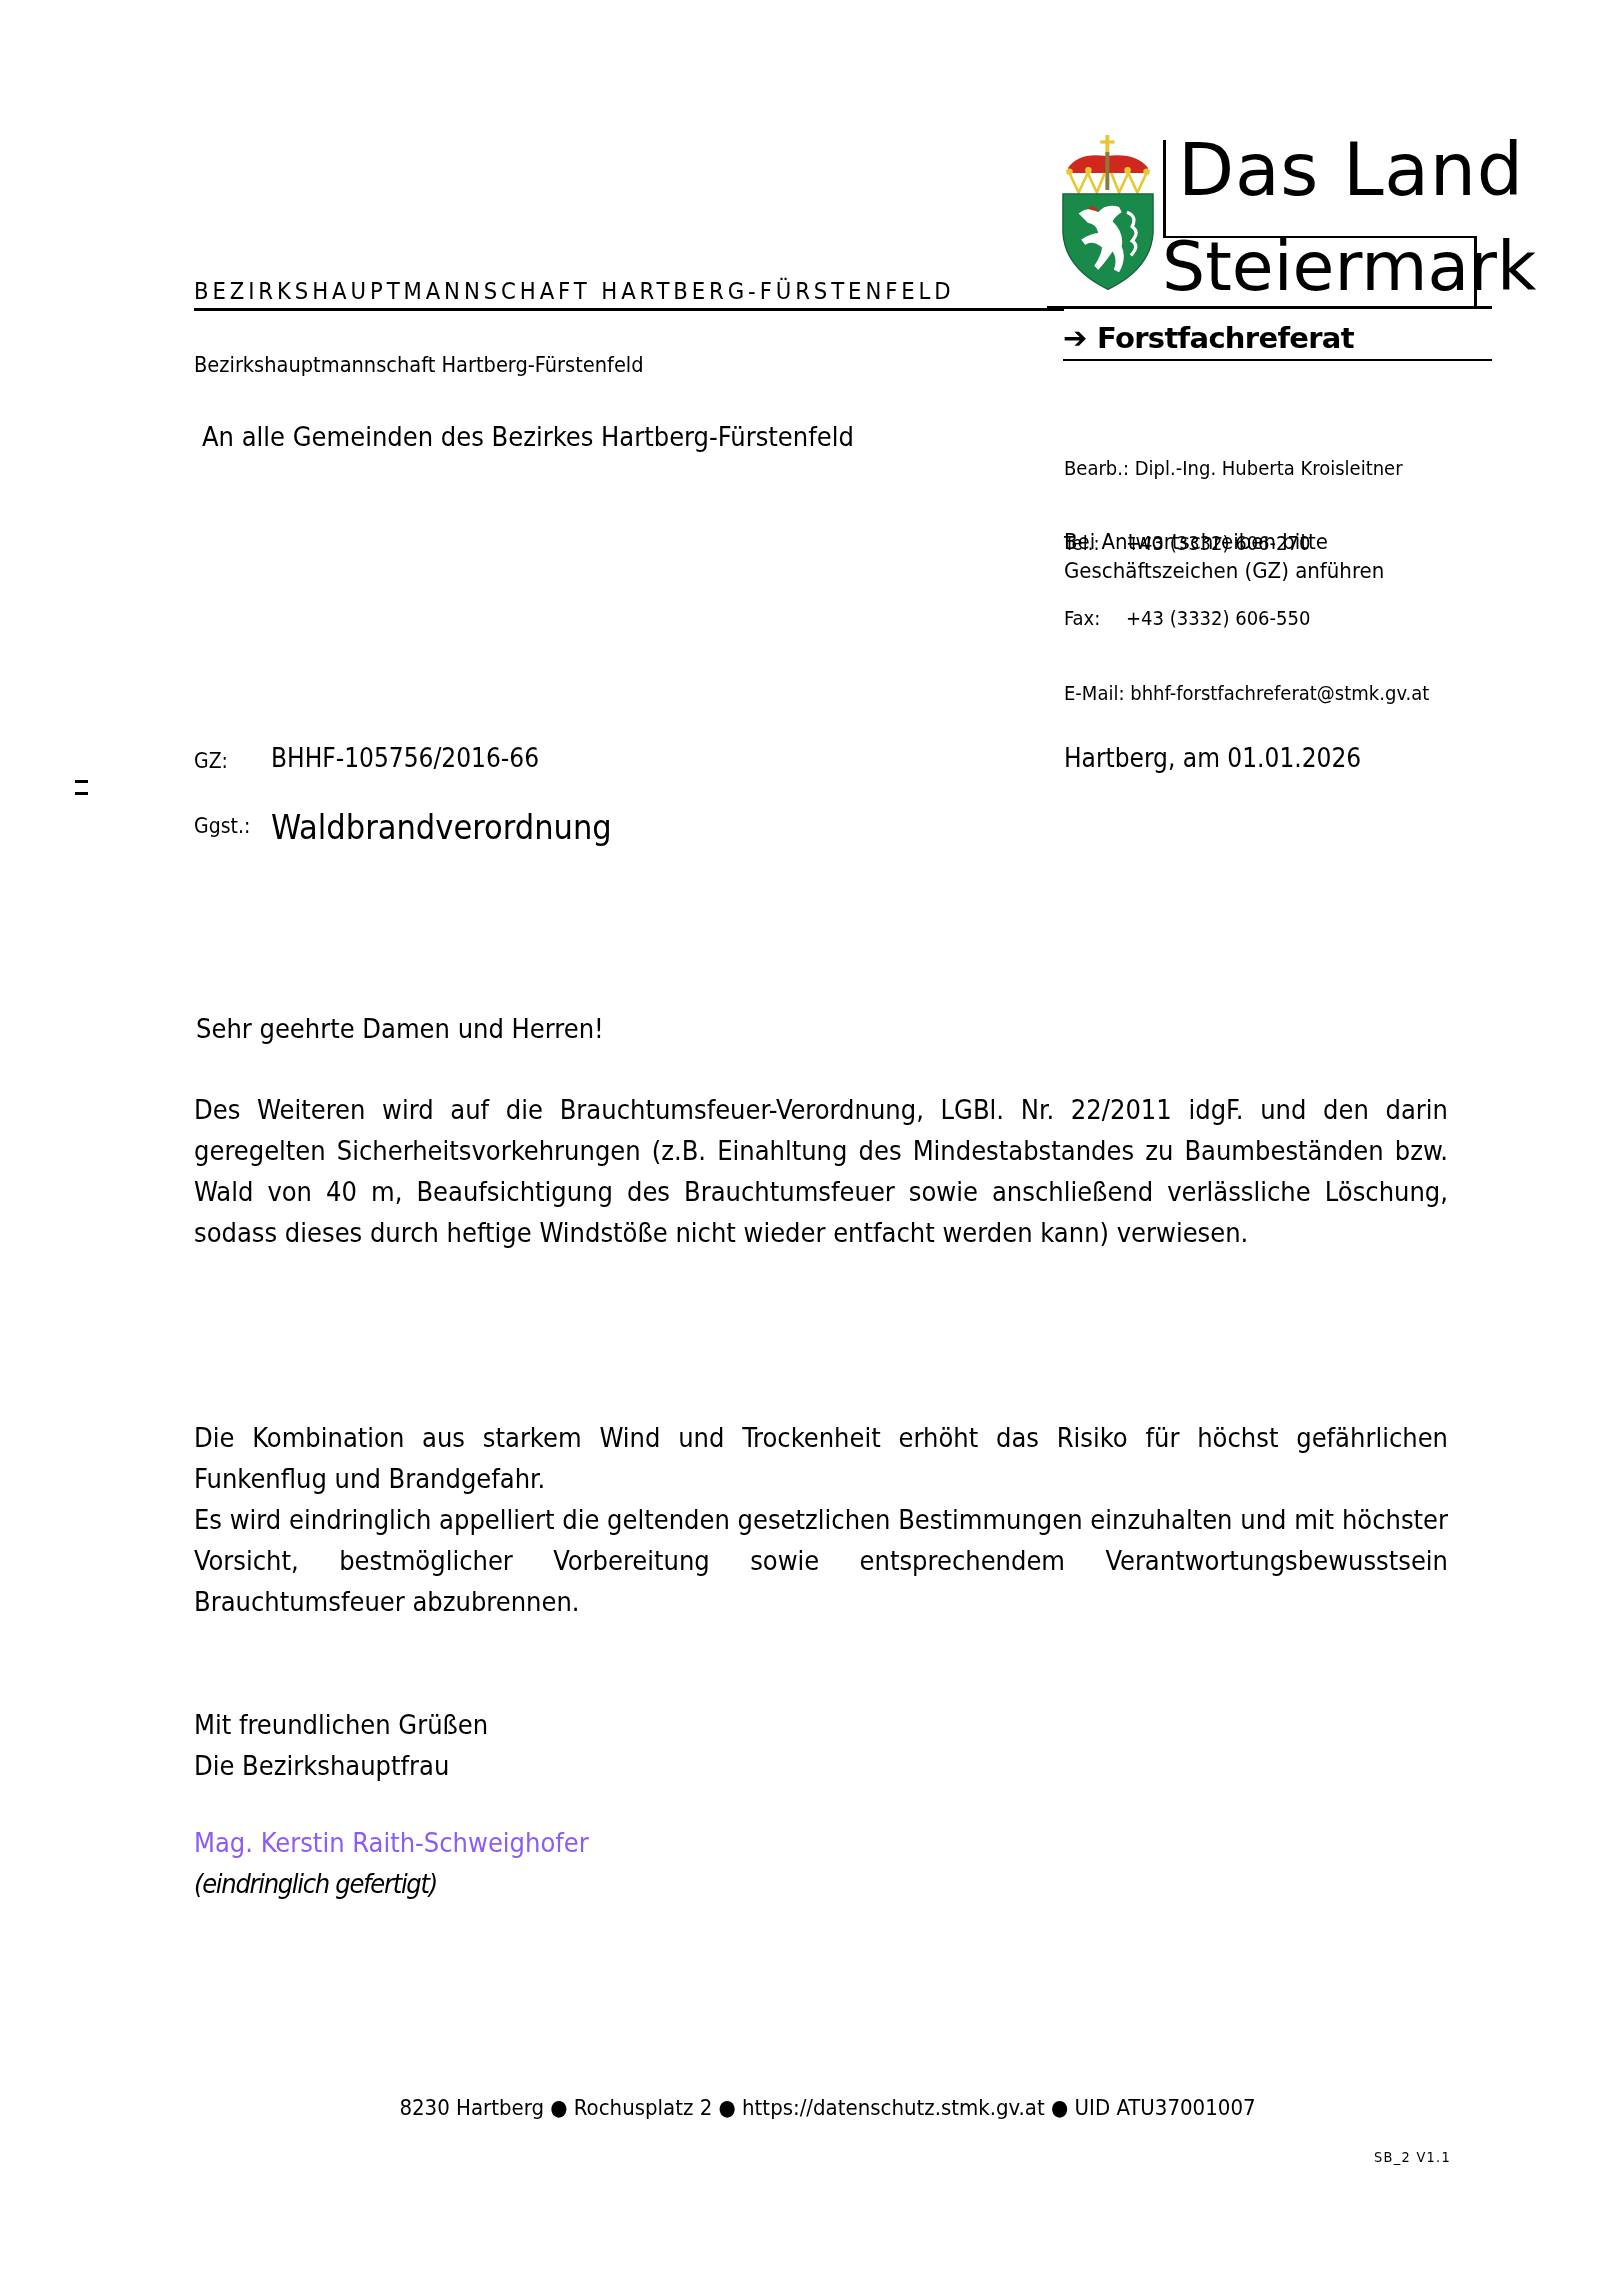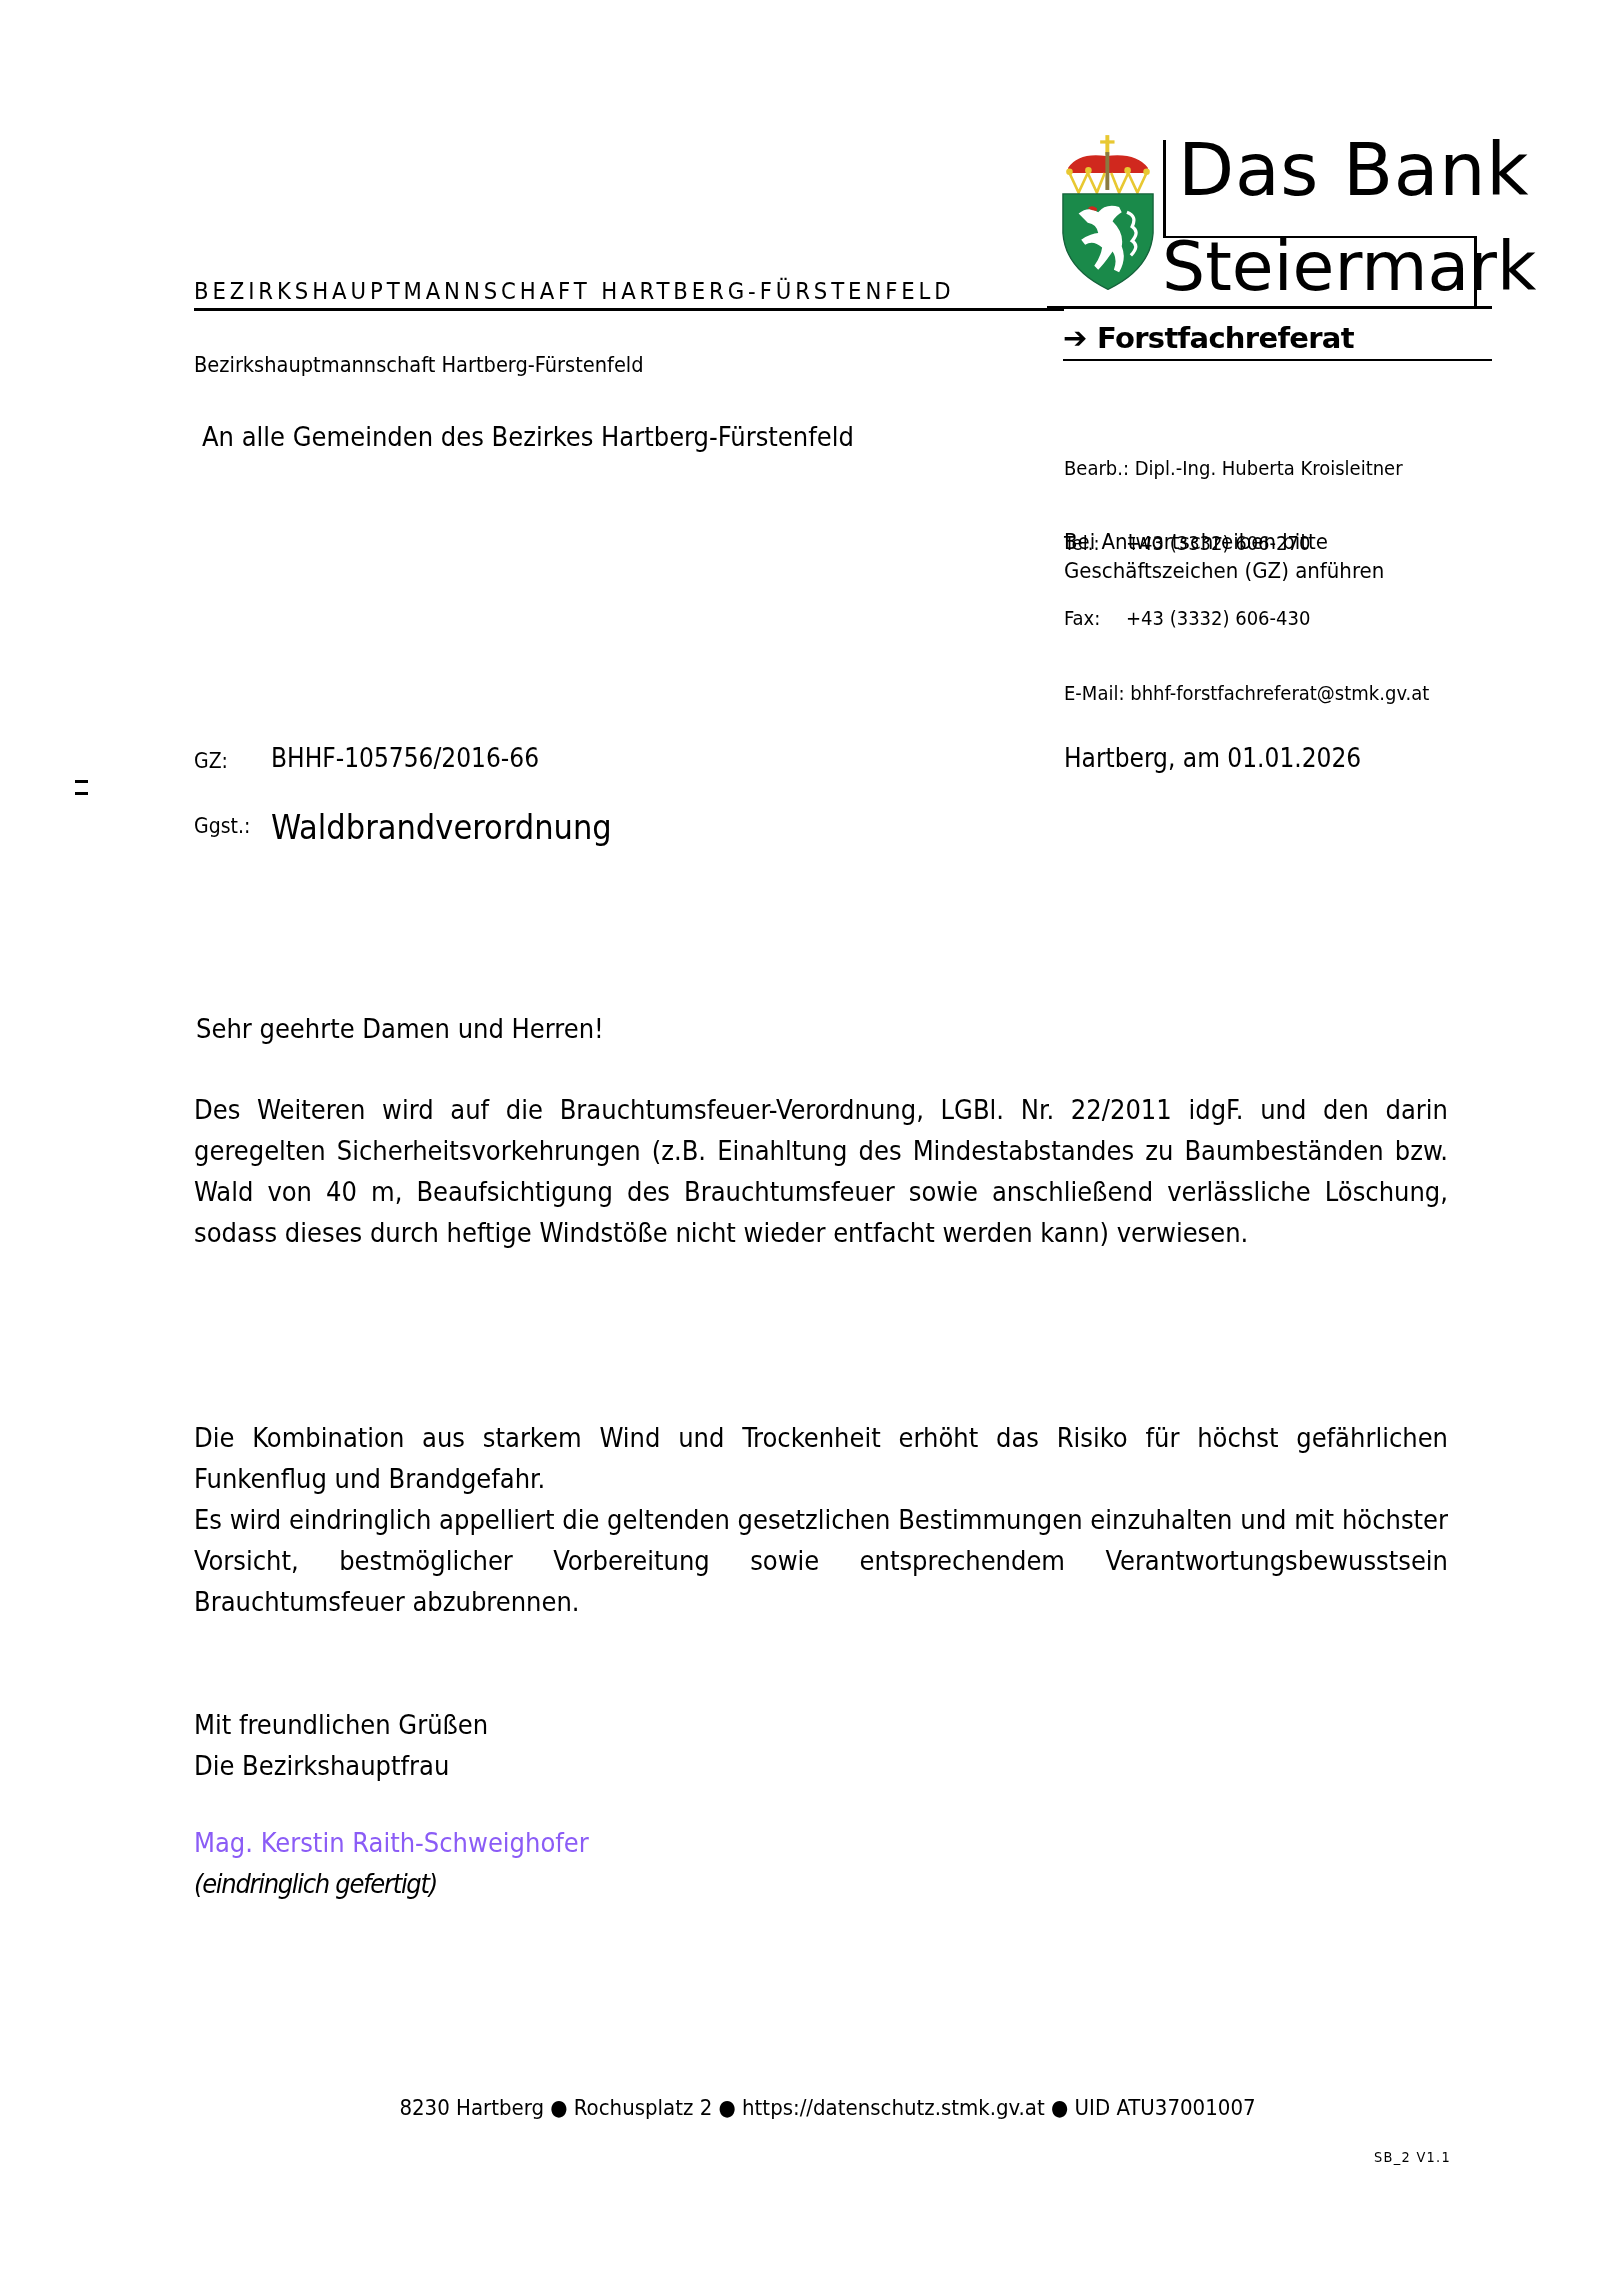--- a/index.html
+++ b/index.html
@@ -92,33 +92,33 @@
     <path d="M6 90 L144 90 L144 150 Q140 205 75 236 Q10 205 6 150 Z" fill="#1a8a4a" stroke="#14613a" stroke-width="2"></path>
 
     <path d="M30 120 Q45 108 60 118 Q72 104 92 110 L96 118 Q86 124 82 132 Q100 150 96 170 Q104 190 92 210 L84 206 Q90 190 82 178 Q70 196 60 206 L54 200 Q64 186 66 172 Q52 160 40 168 L34 160 Q50 150 60 150 Q58 136 44 134 Z" fill="#ffffff"></path>
     <path d="M58 112 Q50 106 44 112 Q52 116 58 116 Z" fill="#d0281e"></path>
     <path d="M104 118 Q120 124 112 140 Q124 148 112 162 Q124 170 110 184" stroke="#ffffff" stroke-width="5" fill="none"></path>
   </svg>
 </div>
 <div class="abs logo-box-top"></div>
 <div class="abs logo-box-mid"></div>
 <div class="abs logo-box-right"></div>
-<div class="abs logo-word1">Das Bank</div>
+<div class="abs logo-word1">Das Land</div>
 <div class="abs logo-word2">Steiermark</div>
 <div class="abs logo-base-rule"></div>
 
 <div class="abs dept">
   <span class="arrow">➔</span><span>Forstfachreferat</span>
 </div>
 <div class="abs dept-rule"></div>
 
 <div class="abs contact cond">
   <span class="row"><span>Bearb.:</span> <span>Dipl.-Ing. Huberta Kroisleitner</span></span>
   <span class="row"><span class="lbl">Tel.:</span><span>+43 (3332) 606-270</span></span>
-  <span class="row"><span class="lbl">Fax:</span><span>+43 (3332) 606-430</span></span>
+  <span class="row"><span class="lbl">Fax:</span><span>+43 (3332) 606-550</span></span>
   <span class="row"><span>E-Mail:</span> <span>bhhf-forstfachreferat@stmk.gv.at</span></span>
 </div>
 <div class="abs reply-note cond">
   <span class="row">Bei Antwortschreiben bitte</span>
   <span class="row">Geschäftszeichen (GZ) anführen</span>
 </div>
 
 <div class="abs margin-mark"><span></span><span></span></div>
 <div class="abs gz-label cond">GZ:</div>
 <div class="abs gz-value cond">BHHF-105756/2016-66</div>

